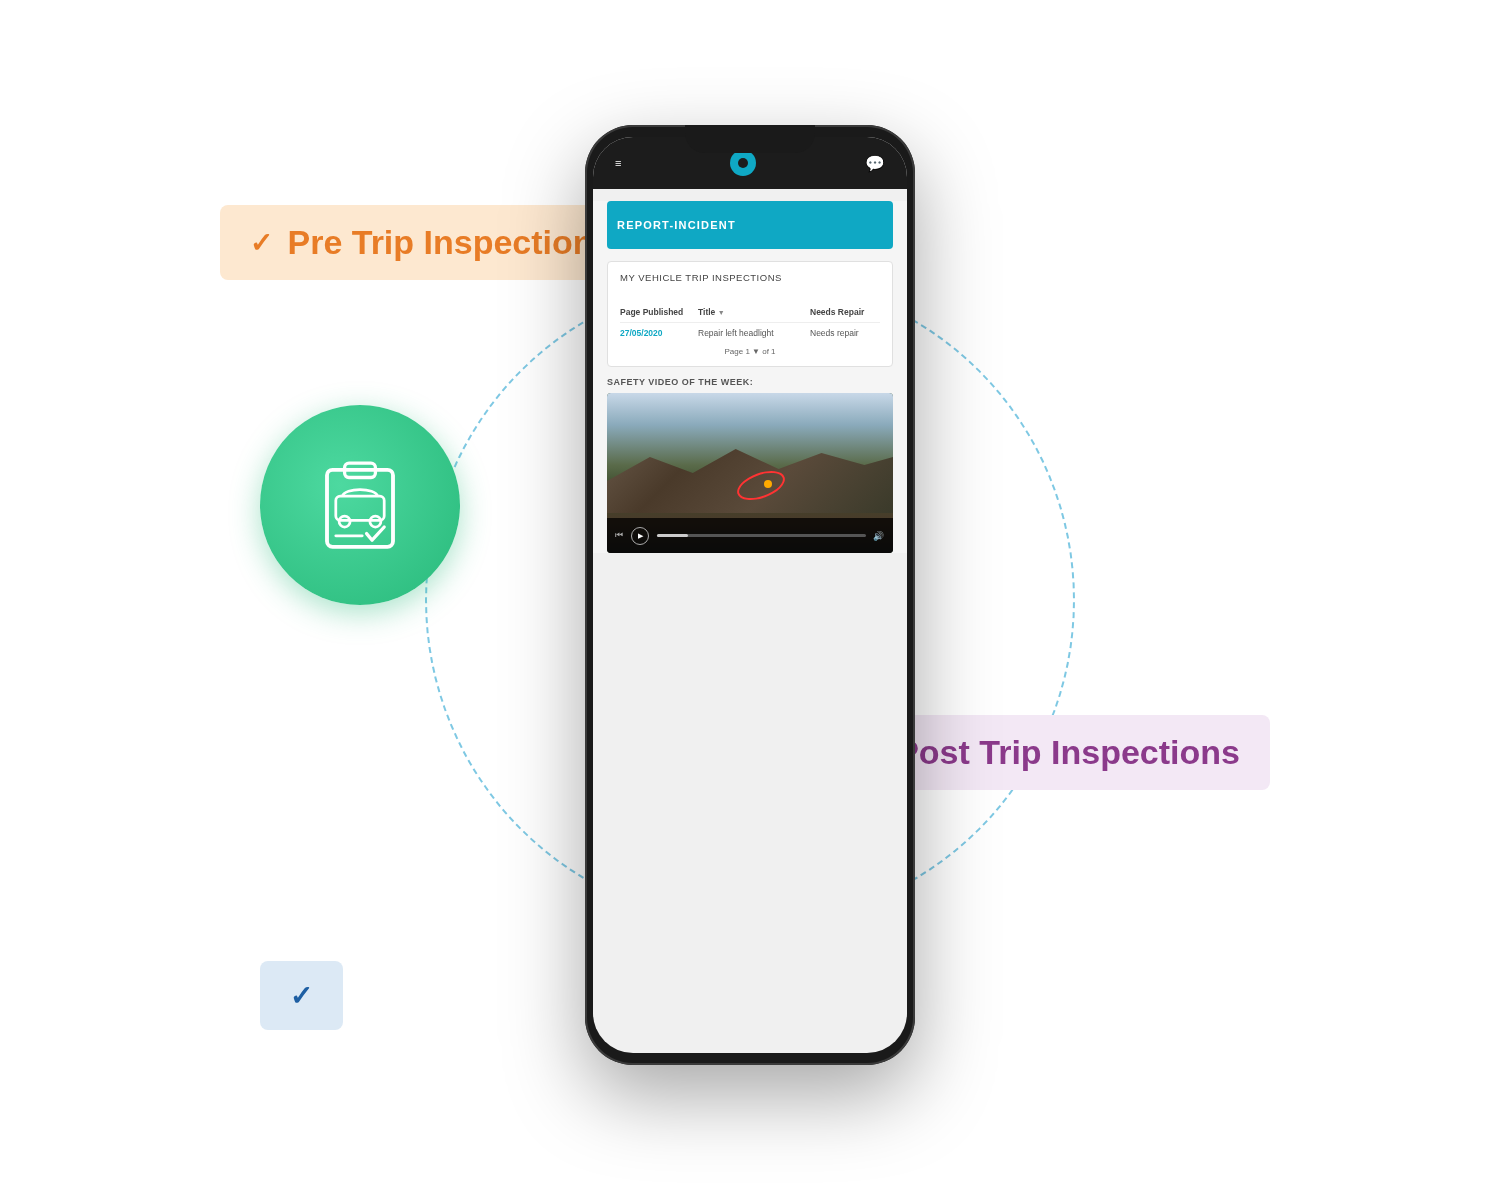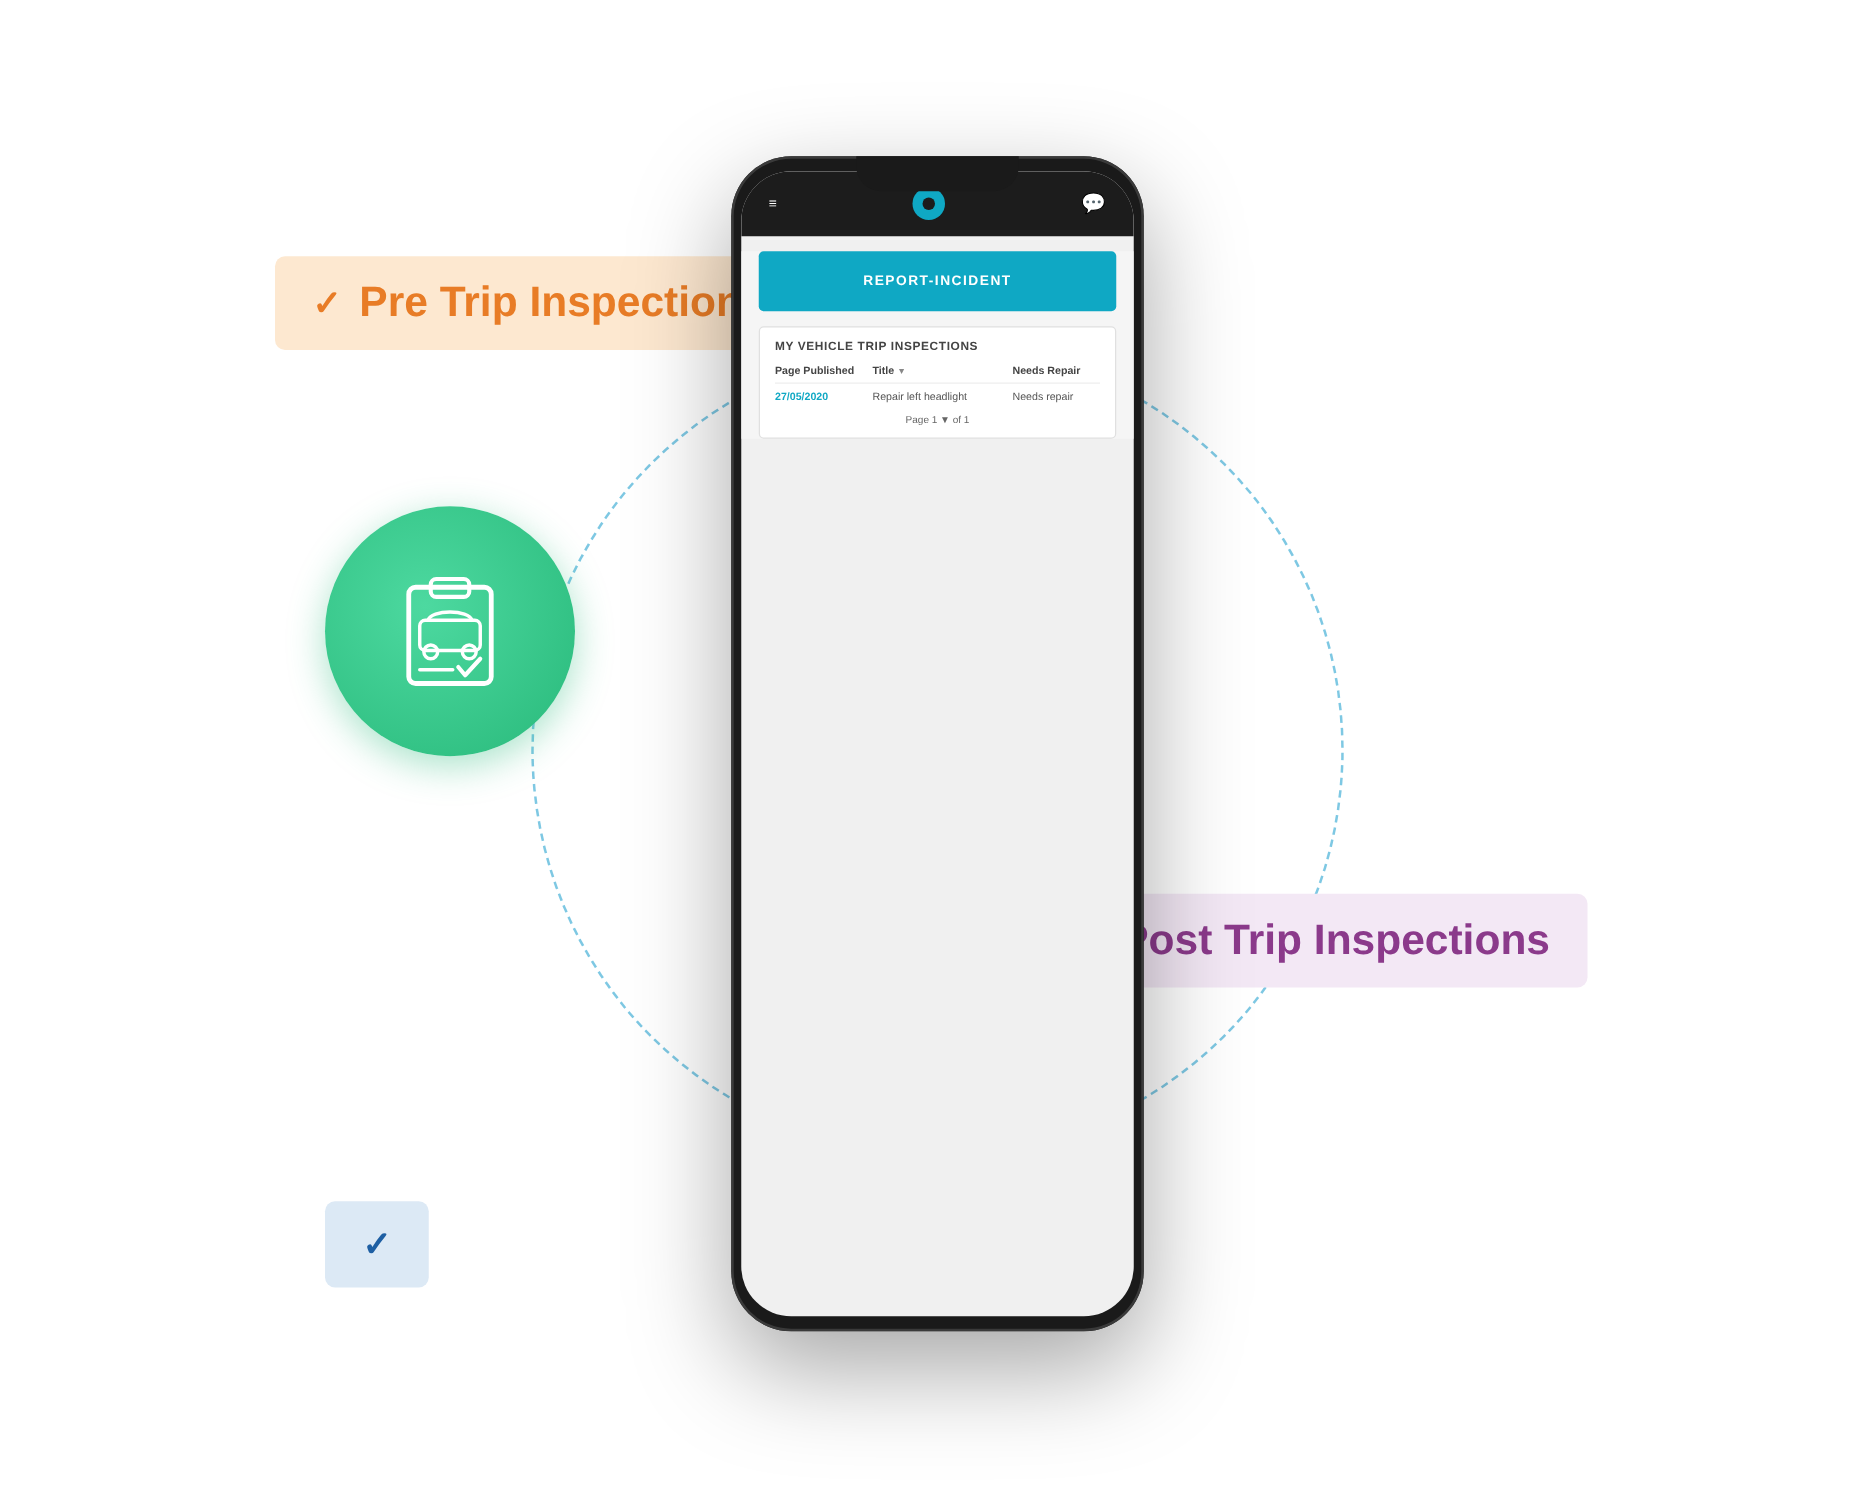--- a/index.html
+++ b/index.html
@@ -187,44 +187,43 @@
     .app-content {
       background: #f5f5f5;
       flex: 1;
     }
 
     
     .app-btn {
       display: block;
       background: #0fa8c4;
       color: white;
-      text-align: center;
       padding: 18px 10px;
       margin: 12px 14px;
       border-radius: 4px;
       font-size: 11px;
       letter-spacing: 1.2px;
       font-weight: 600;
     }
 
     
     .inspection-section {
       background: white;
       margin: 0 14px 10px;
       border: 1px solid #e0e0e0;
       border-radius: 4px;
       padding: 10px 12px;
     }
 
     .inspection-title {
       font-size: 9.5px;
-      font-weight: 700;
+      font-weight: 400;
       color: #444;
       letter-spacing: 0.5px;
-      margin-bottom: 8px;
+      margin-bottom: 24px;
     }
 
     .table-header {
       display: flex;
       gap: 6px;
       font-size: 8.5px;
       font-weight: 600;
       color: #444;
       padding-bottom: 5px;
       border-bottom: 1px solid #eee;
@@ -454,19 +453,36 @@
               <span class="col-repair">Needs Repair</span>
             </div>
             <div class="table-row-item">
               <span class="col-date-val">27/05/2020</span>
               <span class="col-title title-val">Repair left headlight</span>
               <span class="col-repair">Needs repair</span>
             </div>
             <div class="pagination">Page 1  ▼  of 1</div>
           </div>
 
+          <div class="video-section">
+            <div class="video-label">SAFETY VIDEO OF THE WEEK:</div>
+            <div class="video-thumb">
+              <div class="video-bg">
+                <div class="video-highlight"></div>
+                <div class="video-dot"></div>
+              </div>
+              <div class="video-overlay">
+                <span class="skip-back">⏮</span>
+                <div class="play-btn"></div>
+                <div class="progress-bar">
+                  <div class="progress-fill"></div>
+                </div>
+                <span class="vol-icon">🔊</span>
+              </div>
+            </div>
+          </div>
 
         </div>
       </div>
     </div>
   </div>
 
 </div>
 
 </body></html>

